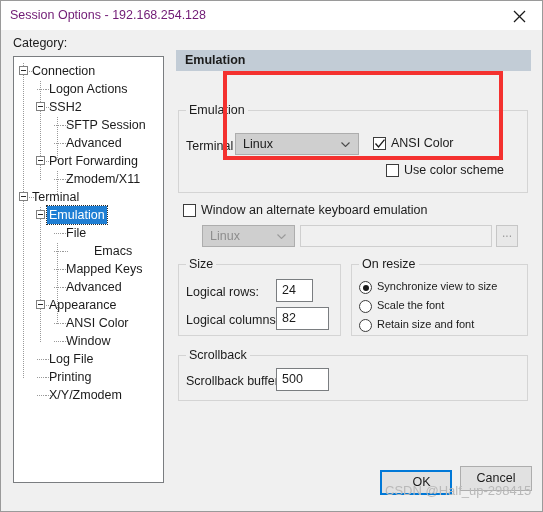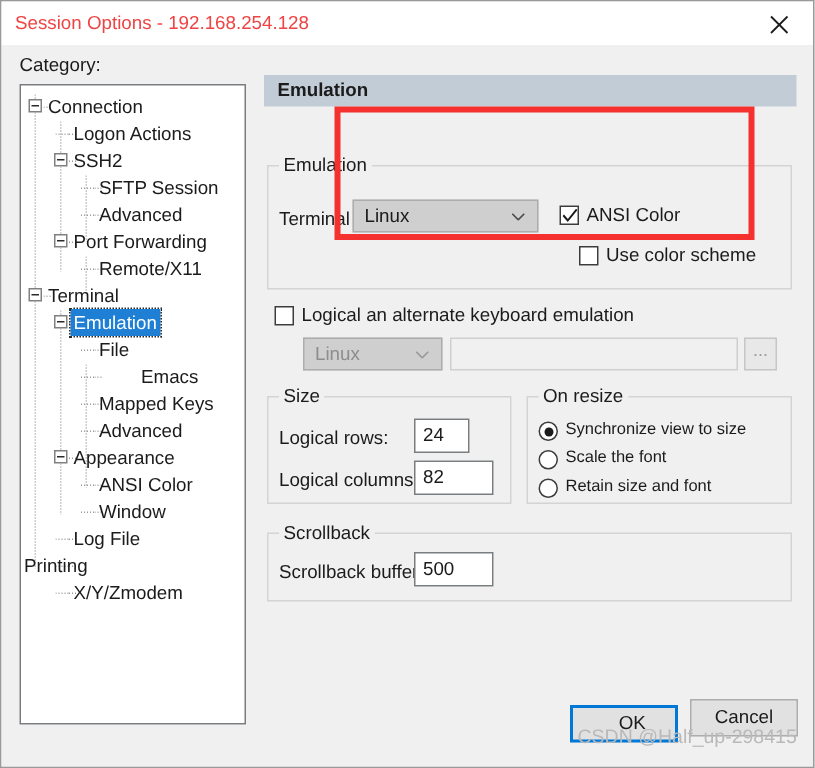--- a/index.html
+++ b/index.html
@@ -29,21 +29,21 @@
     position: absolute;
     left: 0; top: 0;
     width: 541px; height: 29px;
     background: #ffffff;
     box-sizing: border-box;
   }
   #title-text {
     position: absolute;
     left: 9px; top: 7px;
     font-size: 12.5px;
-    color: #ef4444;
+    color: #701a75;
     white-space: nowrap;
   }
   #close-btn {
     position: absolute;
     right: 0; top: 0;
     width: 45px; height: 29px;
     cursor: pointer;
   }
   #close-btn svg { position: absolute; left: 16px; top: 9px; }
 
@@ -321,32 +321,32 @@
       <div class="vline" style="left:43px; top:114px; height:26px;"></div>
       <div class="vline" style="left:26px; top:150px; height:136px;"></div>
       <div class="vline" style="left:43px; top:186px; height:82px;"></div>
       <div id="tree-nodes">
           <div class="tnode" style="left: 0px; top: 5px;"><span class="expander" style="left: 5px;"></span><span class="hline" style="left: 15px; top: 9px; width: 5px;"></span><span class="tlabel" style="margin-left: 16px; display: inline-block;">Connection</span></div>
           <div class="tnode" style="left: 0px; top: 23px;"><span class="hline" style="left: 23px; top: 9px; width: 9px;"></span><span class="hline" style="left: 32px; top: 9px; width: 5px;"></span><span class="tlabel" style="margin-left: 33px; display: inline-block;">Logon Actions</span></div>
           <div class="tnode" style="left: 0px; top: 41px;"><span class="expander" style="left: 22px;"></span><span class="hline" style="left: 32px; top: 9px; width: 5px;"></span><span class="tlabel" style="margin-left: 33px; display: inline-block;">SSH2</span></div>
           <div class="tnode" style="left: 0px; top: 59px;"><span class="hline" style="left: 40px; top: 9px; width: 9px;"></span><span class="hline" style="left: 49px; top: 9px; width: 5px;"></span><span class="tlabel" style="margin-left: 50px; display: inline-block;">SFTP Session</span></div>
           <div class="tnode" style="left: 0px; top: 77px;"><span class="hline" style="left: 40px; top: 9px; width: 9px;"></span><span class="hline" style="left: 49px; top: 9px; width: 5px;"></span><span class="tlabel" style="margin-left: 50px; display: inline-block;">Advanced</span></div>
           <div class="tnode" style="left: 0px; top: 95px;"><span class="expander" style="left: 22px;"></span><span class="hline" style="left: 32px; top: 9px; width: 5px;"></span><span class="tlabel" style="margin-left: 33px; display: inline-block;">Port Forwarding</span></div>
-          <div class="tnode" style="left: 0px; top: 113px;"><span class="hline" style="left: 40px; top: 9px; width: 9px;"></span><span class="hline" style="left: 49px; top: 9px; width: 5px;"></span><span class="tlabel" style="margin-left: 50px; display: inline-block;">Remote/X11</span></div>
+          <div class="tnode" style="left: 0px; top: 113px;"><span class="hline" style="left: 40px; top: 9px; width: 9px;"></span><span class="hline" style="left: 49px; top: 9px; width: 5px;"></span><span class="tlabel" style="margin-left: 50px; display: inline-block;">Zmodem/X11</span></div>
           <div class="tnode" style="left: 0px; top: 131px;"><span class="expander" style="left: 5px;"></span><span class="hline" style="left: 15px; top: 9px; width: 5px;"></span><span class="tlabel" style="margin-left: 16px; display: inline-block;">Terminal</span></div>
           <div class="tnode sel" style="left: 0px; top: 149px;"><span class="expander" style="left: 22px;"></span><span class="hline" style="left: 32px; top: 9px; width: 5px;"></span><span class="tlabel" style="margin-left: 33px; display: inline-block;">Emulation</span></div>
           <div class="tnode" style="left: 0px; top: 167px;"><span class="hline" style="left: 40px; top: 9px; width: 9px;"></span><span class="hline" style="left: 49px; top: 9px; width: 5px;"></span><span class="tlabel" style="margin-left: 50px; display: inline-block;">File</span></div>
           <div class="tnode" style="left: 0px; top: 185px;"><span class="hline" style="left: 40px; top: 9px; width: 9px;"></span><span class="hline" style="left: 49px; top: 9px; width: 5px;"></span><span class="tlabel" style="margin-left: 78px; display: inline-block;">Emacs</span></div>
           <div class="tnode" style="left: 0px; top: 203px;"><span class="hline" style="left: 40px; top: 9px; width: 9px;"></span><span class="hline" style="left: 49px; top: 9px; width: 5px;"></span><span class="tlabel" style="margin-left: 50px; display: inline-block;">Mapped Keys</span></div>
           <div class="tnode" style="left: 0px; top: 221px;"><span class="hline" style="left: 40px; top: 9px; width: 9px;"></span><span class="hline" style="left: 49px; top: 9px; width: 5px;"></span><span class="tlabel" style="margin-left: 50px; display: inline-block;">Advanced</span></div>
           <div class="tnode" style="left: 0px; top: 239px;"><span class="expander" style="left: 22px;"></span><span class="hline" style="left: 32px; top: 9px; width: 5px;"></span><span class="tlabel" style="margin-left: 33px; display: inline-block;">Appearance</span></div>
           <div class="tnode" style="left: 0px; top: 257px;"><span class="hline" style="left: 40px; top: 9px; width: 9px;"></span><span class="hline" style="left: 49px; top: 9px; width: 5px;"></span><span class="tlabel" style="margin-left: 50px; display: inline-block;">ANSI Color</span></div>
           <div class="tnode" style="left: 0px; top: 275px;"><span class="hline" style="left: 40px; top: 9px; width: 9px;"></span><span class="hline" style="left: 49px; top: 9px; width: 5px;"></span><span class="tlabel" style="margin-left: 50px; display: inline-block;">Window</span></div>
           <div class="tnode" style="left: 0px; top: 293px;"><span class="hline" style="left: 23px; top: 9px; width: 9px;"></span><span class="hline" style="left: 32px; top: 9px; width: 5px;"></span><span class="tlabel" style="margin-left: 33px; display: inline-block;">Log File</span></div>
-          <div class="tnode" style="left: 0px; top: 311px;"><span class="hline" style="left: 23px; top: 9px; width: 9px;"></span><span class="hline" style="left: 32px; top: 9px; width: 5px;"></span><span class="tlabel" style="display: inline-block;">Printing</span></div>
+          <div class="tnode" style="left: 0px; top: 311px;"><span class="hline" style="left: 23px; top: 9px; width: 9px;"></span><span class="hline" style="left: 32px; top: 9px; width: 5px;"></span><span class="tlabel" style="margin-left: 33px; display: inline-block;">Printing</span></div>
           <div class="tnode" style="left: 0px; top: 329px;"><span class="hline" style="left: 23px; top: 9px; width: 9px;"></span><span class="hline" style="left: 32px; top: 9px; width: 5px;"></span><span class="tlabel" style="margin-left: 33px; display: inline-block;">X/Y/Zmodem</span></div>
         </div>
     </div>
 
     <div id="pane">
 
       <div id="pane-header">
         <div id="pane-header-text">Emulation</div>
       </div>
 
@@ -372,21 +372,21 @@
         </div>
 
         <div class="cbrow" style="left:207px; top:52px;">
           <span class="cbox"></span>
           <span class="cblabel">Use color scheme</span>
         </div>
       </div>
 
       <div class="cbrow" style="left:7px; top:153px;">
         <span class="cbox"></span>
-        <span class="cblabel">Logical an alternate keyboard emulation</span>
+        <span class="cblabel">Window an alternate keyboard emulation</span>
       </div>
 
       <div class="combo dis" style="left:26px; top:175px; width:93px;">
         <div class="ctext">Linux</div>
         <svg class="carrow" viewBox="0 0 9 5">
           <polyline points="0.5,0.5 4.5,4.5 8.5,0.5" fill="none" stroke="#9a9a9a" stroke-width="1.1"></polyline>
         </svg>
       </div>
 
       <div class="tbox ro" style="left:124px; top:175px; width:192px; height:22px;">

